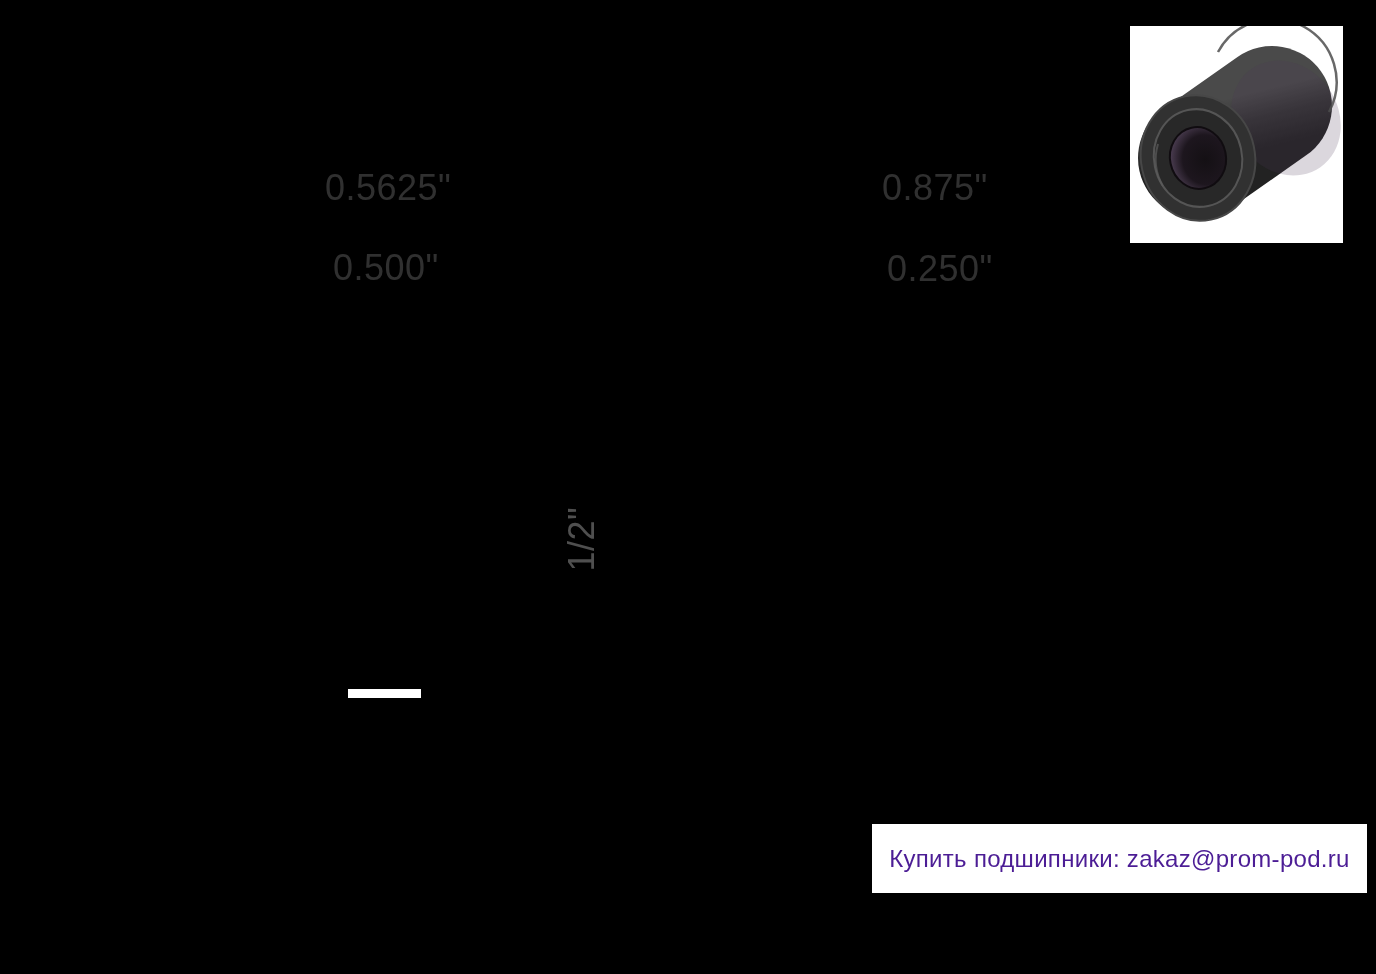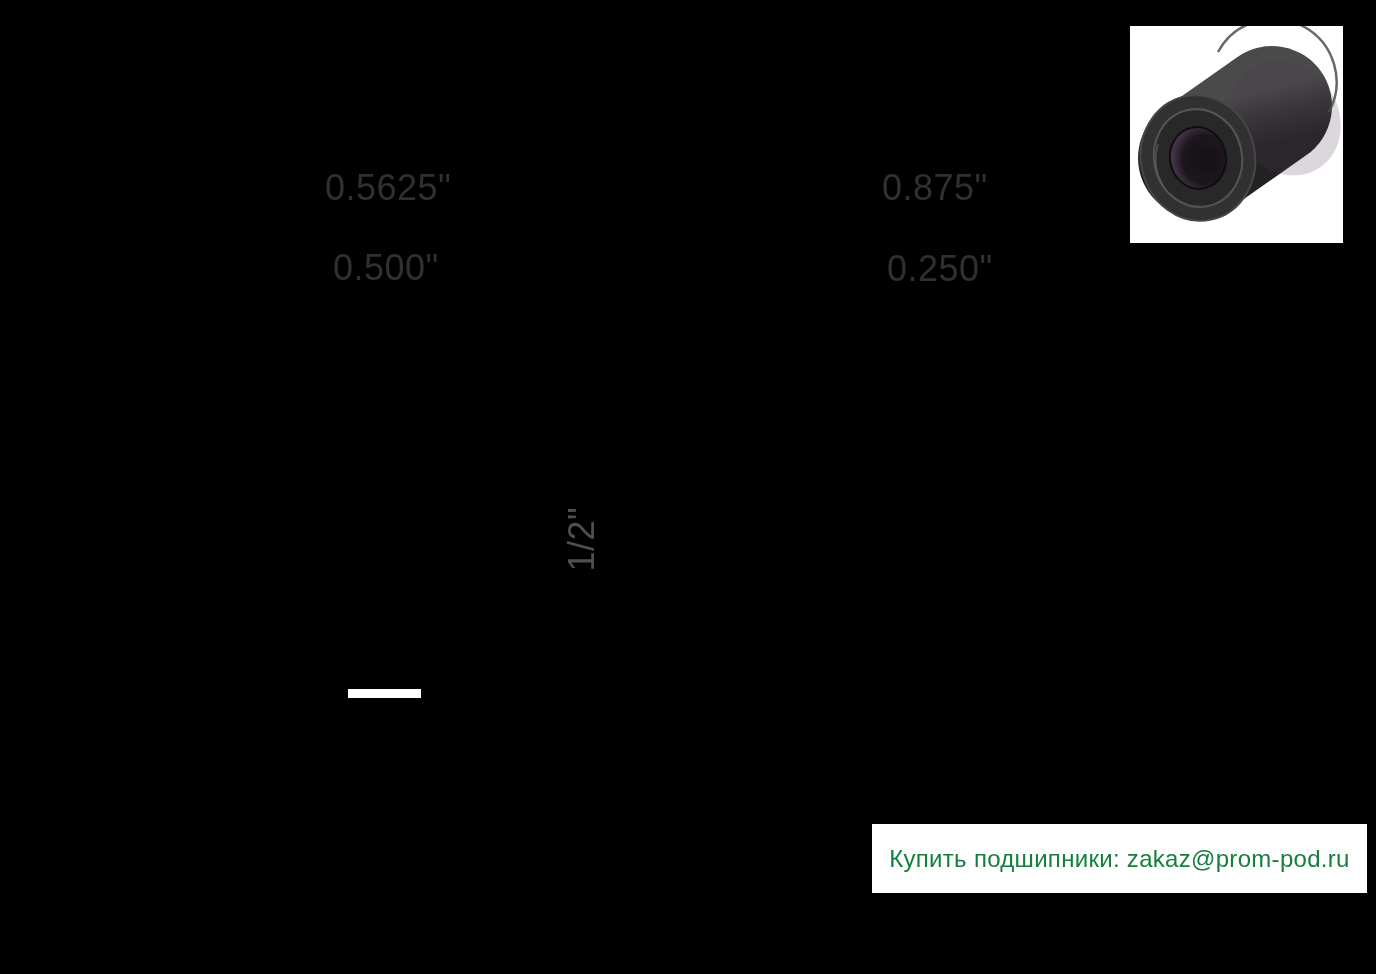--- a/index.html
+++ b/index.html
@@ -55,21 +55,21 @@
     left: 872px;
     top: 824px;
     width: 495px;
     height: 69px;
     background: #ffffff;
     display: flex;
     align-items: center;
     justify-content: center;
     font-size: 24px;
     letter-spacing: 0.3px;
-    color: #15803d;
+    color: #4c1d95;
     white-space: nowrap;
   }
 </style>
 </head>
 <body>
 
 <div id="canvas">
 
   <div class="dim" id="dim-top-left">0.5625"</div>
 

